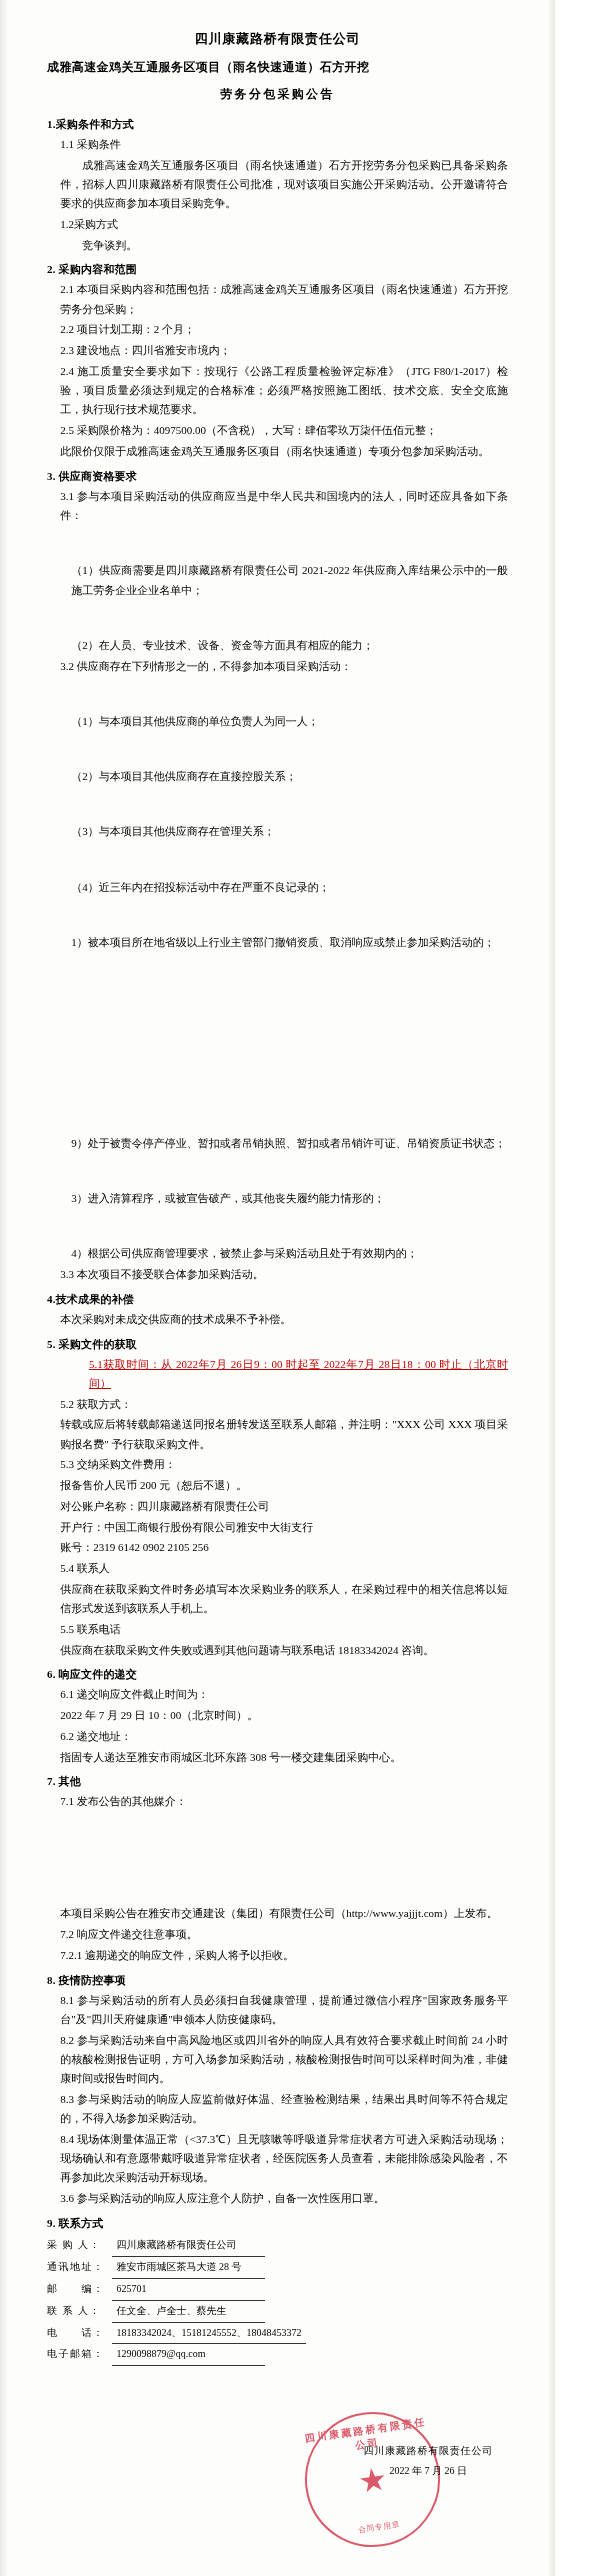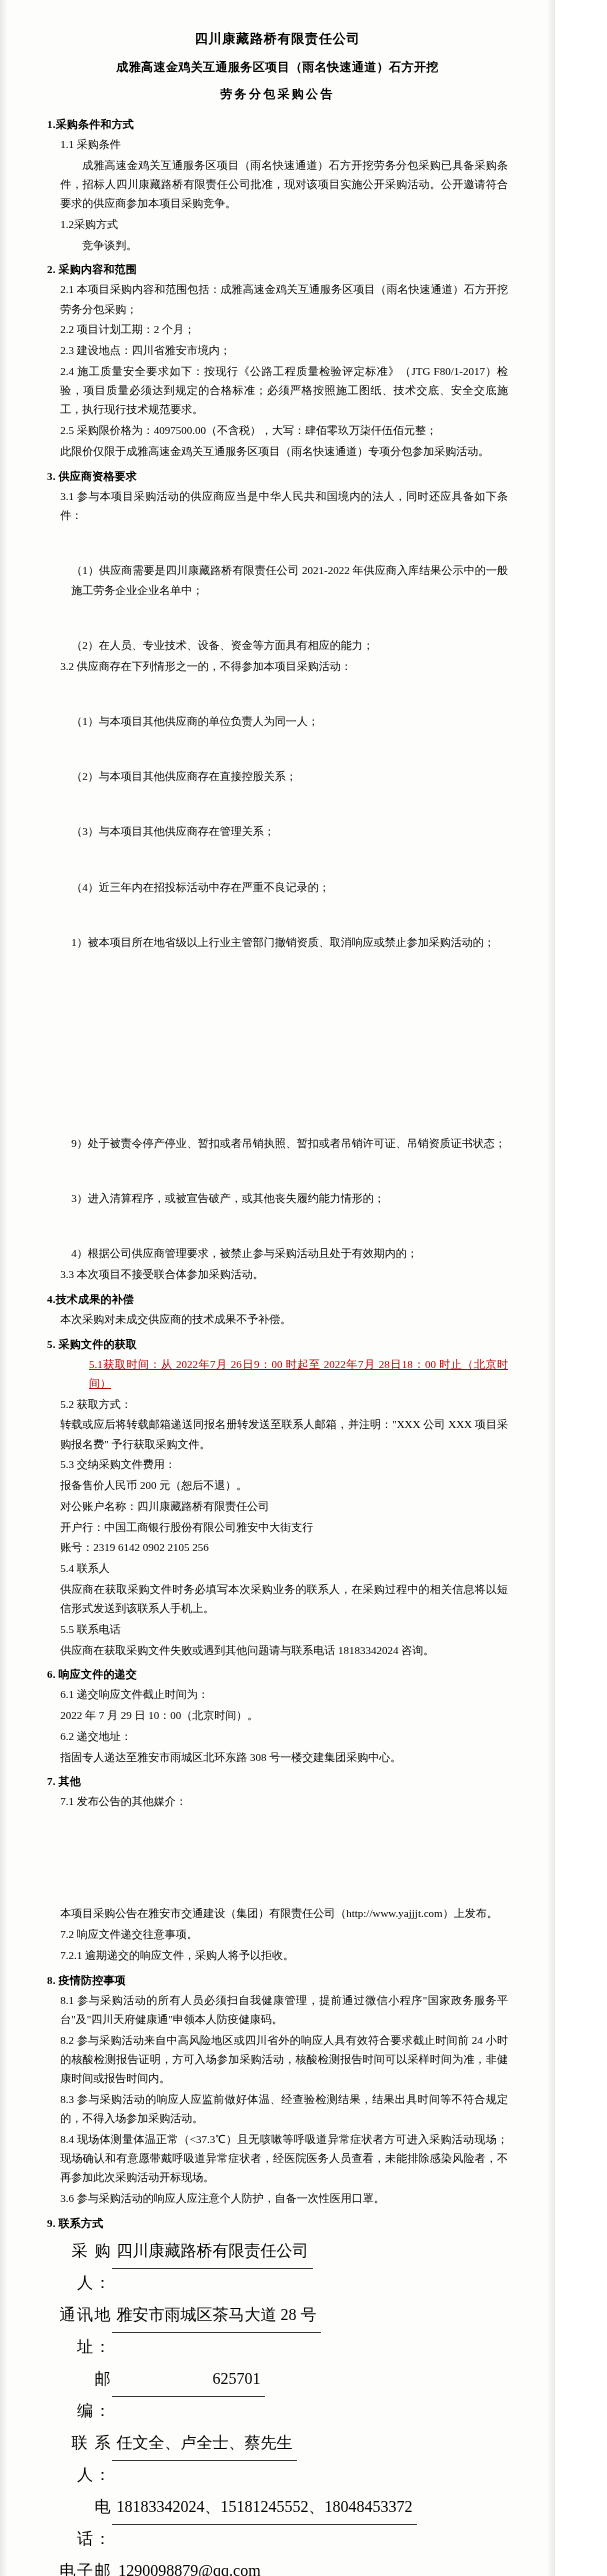--- a/index.html
+++ b/index.html
@@ -20,21 +20,21 @@
     padding: 30px 47px 30px 47px;
   }
   .company {
     text-align: center;
     font-size: 13px;
     font-weight: bold;
     letter-spacing: 0.8px;
     margin-bottom: 10.6px;
   }
   .title1 {
-    text-align: center;
+    text-align: left;
     font-size: 12px;
     font-weight: bold;
     letter-spacing: 0.4px;
     margin-bottom: 10.6px;
   }
   .title2 {
     text-align: center;
     font-size: 12px;
     font-weight: bold;
     letter-spacing: 2.3px;
@@ -60,25 +60,24 @@
     margin-left: 42px;
   }
   .u {
     text-decoration: underline;
   }
   .spacer-lg { height: 144px; }
   .spacer-md { height: 91px; }
 
   .contact-block { margin-top: 4.6px; }
   .contact-row {
-    font-size: 16px;
+    font-size: 10px;
     line-height: 2.0;
     display: flex;
     align-items: baseline;
-    text-align: right;
   }
   .contact-label {
     width: 65px;
     flex: 0 0 65px;
     letter-spacing: 1.5px;
   }
   .contact-val {
     border-bottom: 0.8px solid #333;
     min-width: 144px;
     padding: 0 4.6px 0.8px 4.6px;

